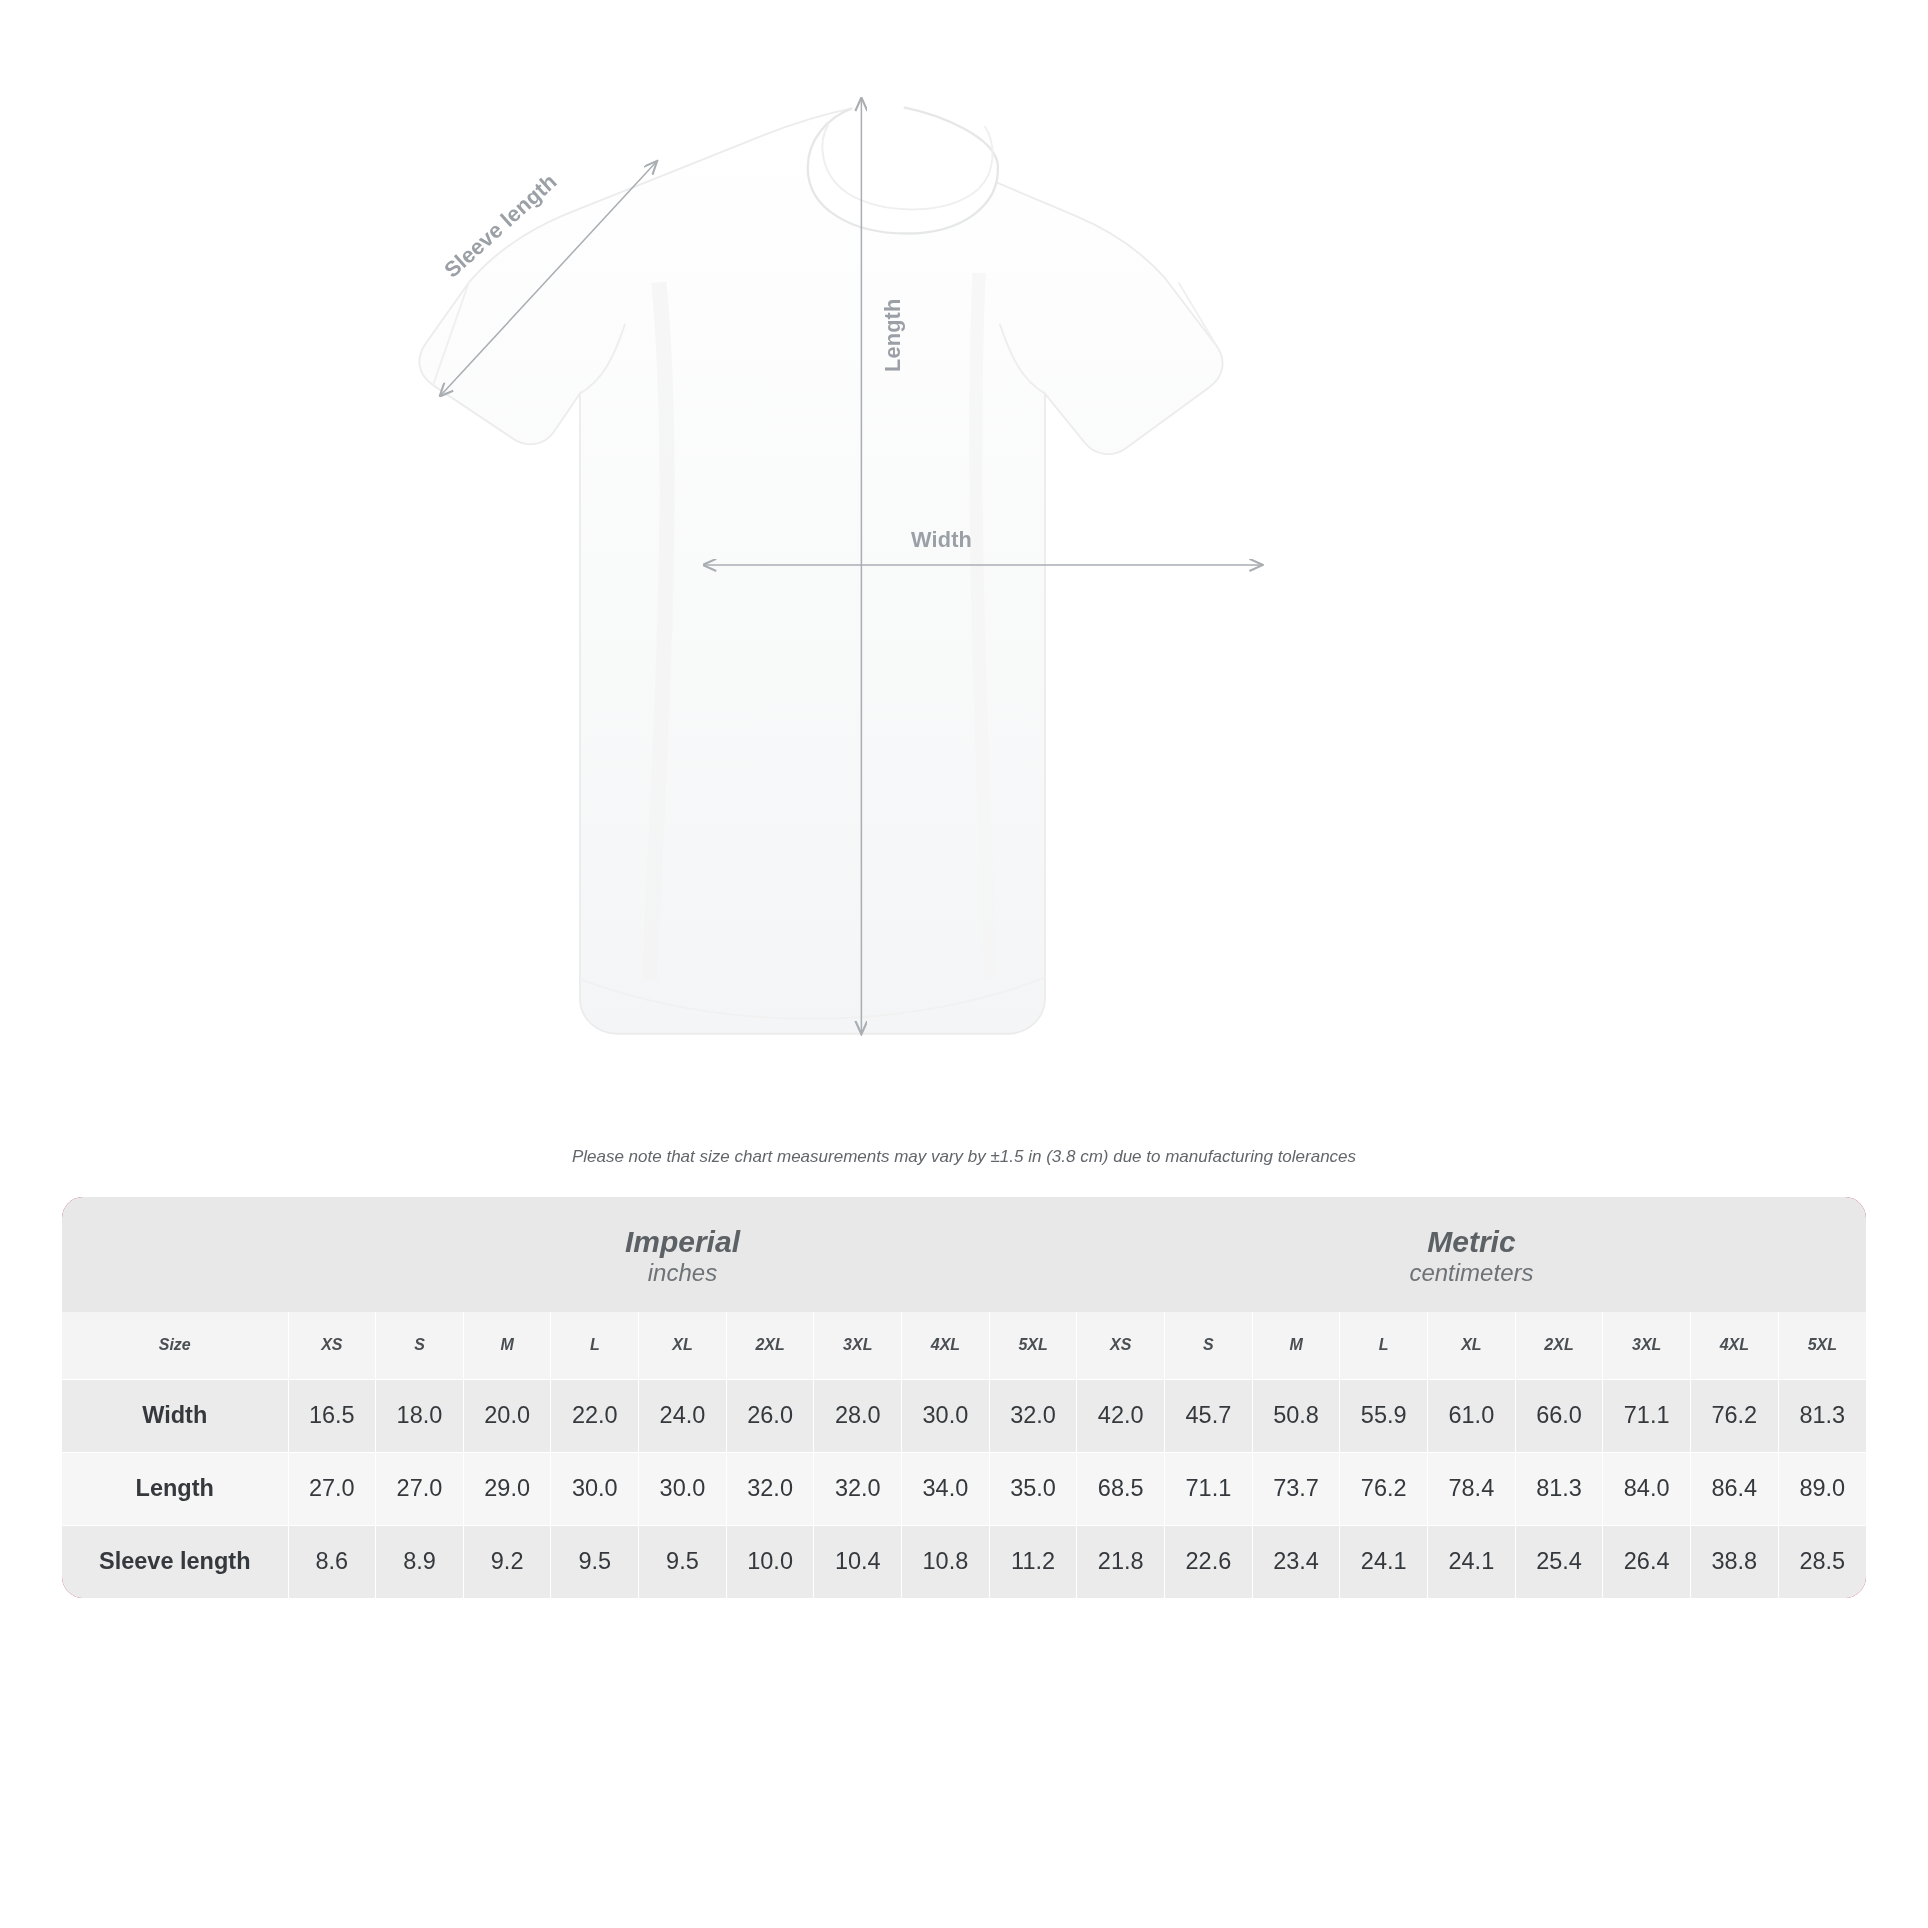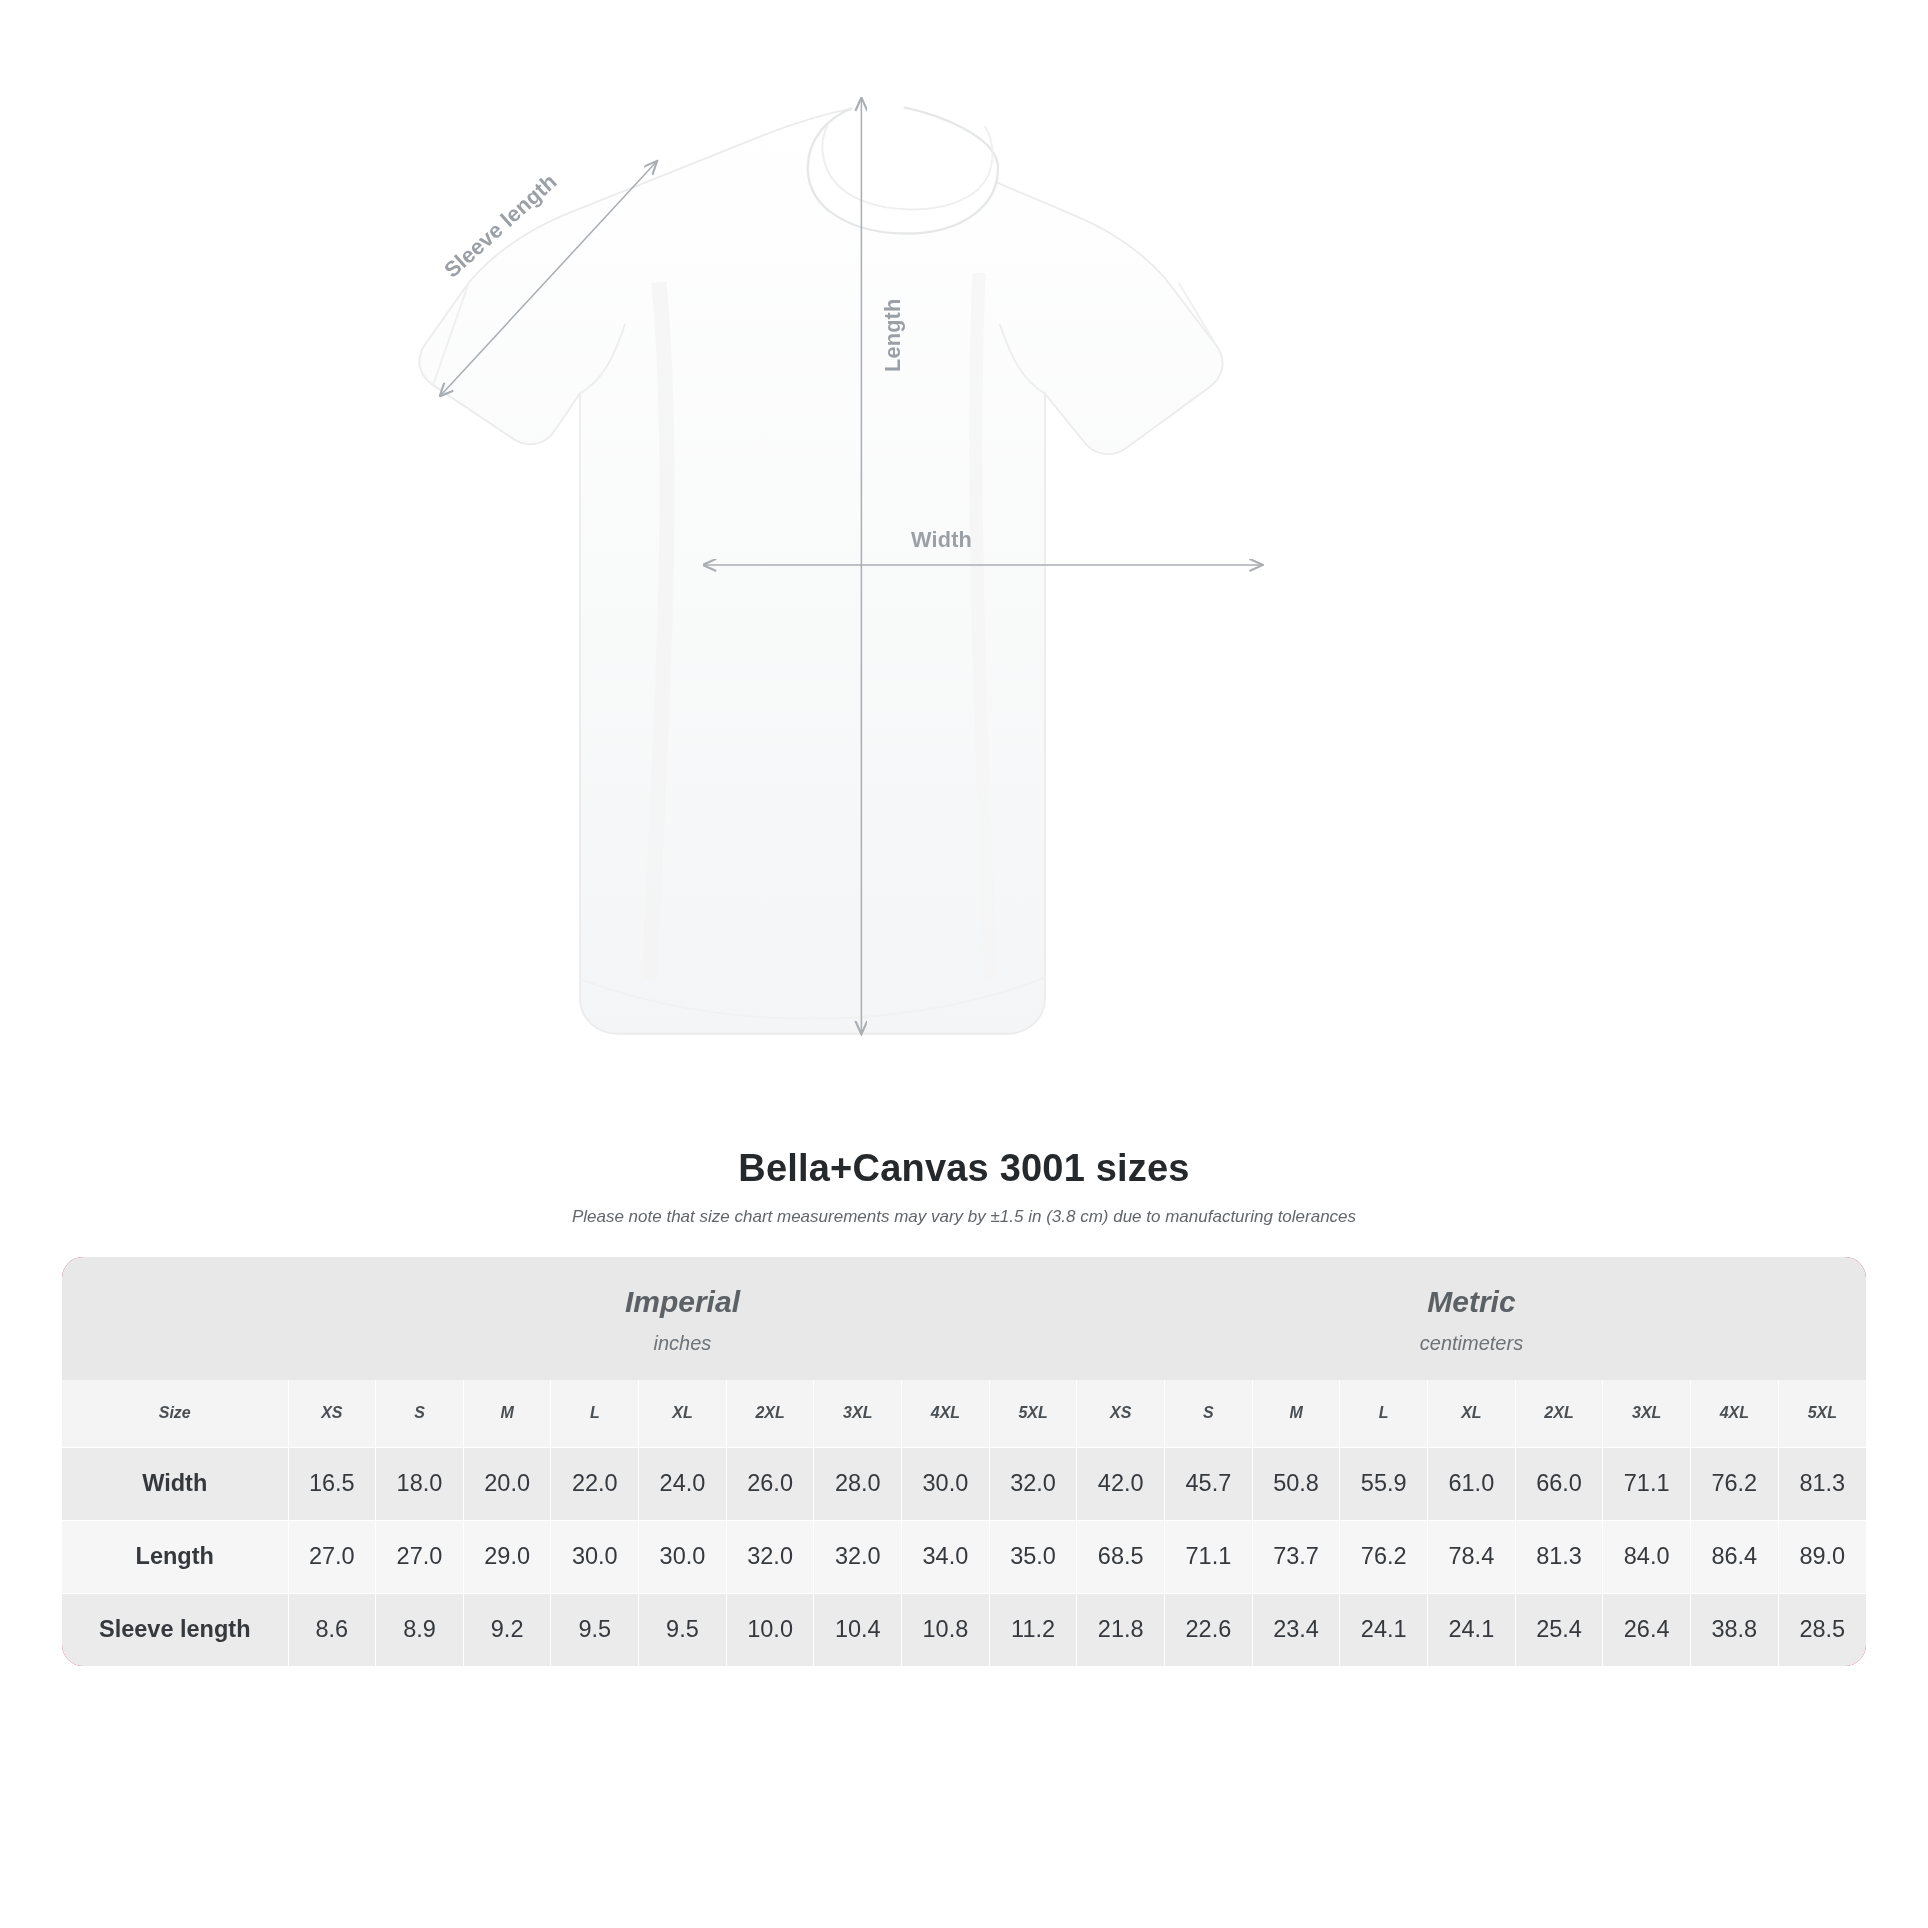--- a/index.html
+++ b/index.html
@@ -94,24 +94,24 @@
     background: #e8e8e8;
     padding: 28px 0 24.5px 0;
   }
   .unit-main {
     font-size: 30px;
     font-style: italic;
     font-weight: bold;
     color: #5c6166;
   }
   .unit-sub {
-    font-size: 20px;
+    font-size: 24px;
     font-style: italic;
     color: #6e7378;
-    margin-top: 13px;
+    margin-top: 0;
   }
   .hdr-row td {
     background: #f4f4f4;
     padding: 24.5px 0;
     font-size: 16px;
     font-weight: bold;
     color: #4a4f54;
     border-right: 1.9px solid #ffffff;
     font-style: italic;
   }
@@ -202,21 +202,20 @@
         <line x1="468" y1="420" x2="697" y2="172" marker-start="url(#arrTail)" marker-end="url(#arrHead)"></line>
       </g>
     </svg>
 
     <div class="dim-label label-sleeve">Sleeve length</div>
     <div class="dim-label label-length">Length</div>
     <div class="dim-label label-width">Width</div>
   </div>
 
   <div class="chart-head">
-    <div class="chart-title">Bella+Canvas 3001 sizes</div>
     <div class="chart-note">Please note that size chart measurements may vary by ±1.5 in (3.8 cm) due to manufacturing tolerances</div>
   </div>
 
   <div class="table-wrap">
     <table class="size-table">
       <colgroup>
         <col class="col-label">
       </colgroup>
       <tbody>
         <tr class="unit-row">

